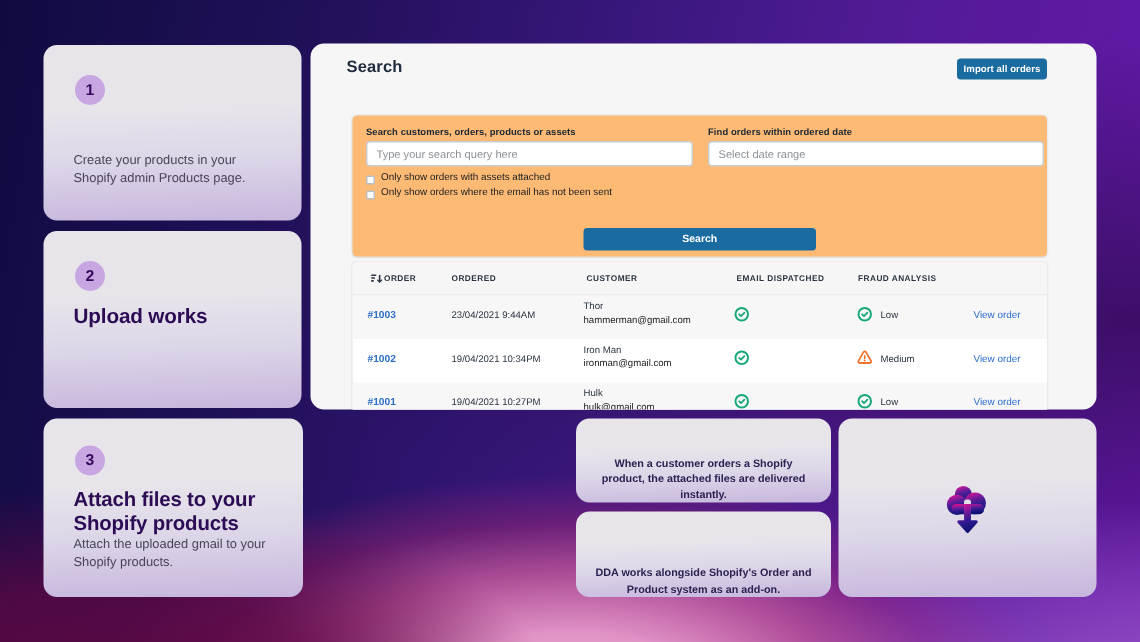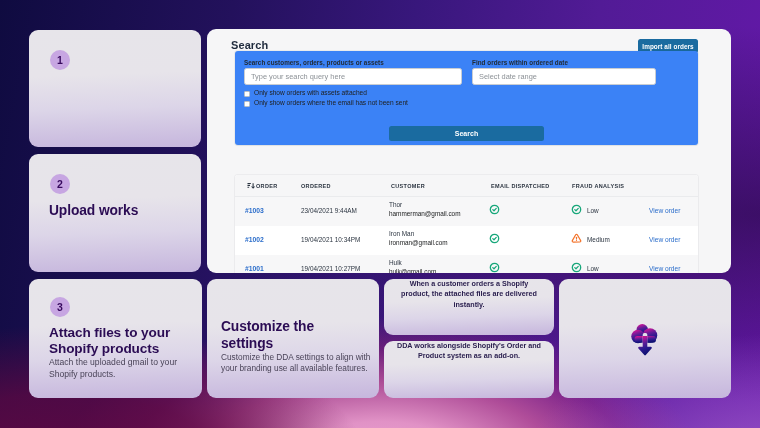--- a/index.html
+++ b/index.html
@@ -52,21 +52,21 @@
   #logocard{left:559px;top:279px;width:172px;height:119px;display:flex;align-items:center;justify-content:center;}
 
   
   #panel{left:207px;top:29px;width:524px;height:244px;background:#f6f6f7;
          border-radius:9px;overflow:hidden;}
   #panelHead{position:absolute;left:0;top:0;width:100%;height:35px;}
   #appTitle{position:absolute;left:24px;top:10px;font-size:11px;font-weight:700;color:#1f2b3d;letter-spacing:0.1px;}
   #importBtn{position:absolute;left:431px;top:10px;width:60px;height:14px;background:#1a6ba0;
              border-radius:2.5px;color:#fff;font-size:6.4px;font-weight:700;
              display:flex;align-items:center;justify-content:center;letter-spacing:0.05px;}
-  #searchCard{position:absolute;left:28px;top:22px;width:463px;height:94px;background:#3b82f6;
+  #searchCard{position:absolute;left:28px;top:48px;width:463px;height:94px;background:#fdba74;
               border-radius:3px;box-shadow:0 0 0 1px rgba(20,30,50,.05), 0 1px 1px rgba(20,30,50,.05);}
   .fl{position:absolute;font-size:6.3px;font-weight:700;color:#212b36;letter-spacing:0.05px;}
   .fi{position:absolute;height:17px;border:1px solid #c9cdd2;border-radius:2.5px;background:#fff;
       box-sizing:border-box;font-size:7.4px;color:#8c9196;display:flex;align-items:center;padding-left:6px;}
   .cbrow{position:absolute;font-size:6.6px;color:#202223;}
   .cbbox{position:absolute;width:6px;height:6px;border:1px solid #babec3;border-radius:1.2px;background:#fff;box-sizing:border-box;}
   #searchBtn{position:absolute;left:154px;top:75px;width:155px;height:15px;background:#1a6ba0;
              border-radius:2.5px;color:#fff;font-size:7px;font-weight:700;
              display:flex;align-items:center;justify-content:center;}
 
@@ -77,21 +77,21 @@
   .th{position:absolute;font-size:5.5px;font-weight:700;color:#2b3440;letter-spacing:0.32px;top:8px;}
   .trow{position:relative;height:29px;}
   .trow.alt{background:#f7f7f8;}
   .td{position:absolute;font-size:6.4px;color:#2b3440;}
   .ordlink{color:#2c6ecb;font-weight:600;font-size:6.8px;}
   .viewlink{color:#2c6ecb;font-size:6.6px;}
 
   #lbl1{left:9px;top:8px;}
   #inp1{left:9px;top:17px;width:218px;}
   #lbl2{left:237px;top:8px;}
-  #inp2{left:237px;top:17px;width:184px;}
+  #inp2{left:237px;top:17px;width:224px;}
   #cb1{left:9px;top:40px;}
   #cbt1{left:19px;top:38px;}
   #cb2{left:9px;top:50px;}
   #cbt2{left:19px;top:48px;}
 
   #sortIcon{position:absolute;left:11.5px;top:6.5px;}
   #th0{left:21px;}
   #th1{left:66px;}
   #th2{left:156px;}
   #th3{left:256px;}
@@ -99,21 +99,21 @@
   .c0{left:10px;top:10px;}
   .c1{left:66px;top:10px;}
   .c2{left:154px;top:3px;line-height:1.42;}
   .cemail{color:#202223;}
   .c3{left:254px;top:7px;}
   .c4{left:336px;top:7px;display:flex;align-items:center;}
   .c4 .fr{margin-left:5px;position:relative;top:0.5px;}
   .c5{left:414px;top:10px;}
 
   
-  .note{position:absolute;display:flex;align-items:flex-start;justify-content:center;text-align:center;}
+  .note{position:absolute;display:flex;align-items:flex-end;justify-content:center;text-align:center;}
   .note span{display:block;color:#2c2150;font-size:7.2px;font-weight:600;line-height:1.45;}
 </style>
 </head>
 <body>
 
 <div id="stage">
   <div class="bgl" id="bg0"></div>
   <div class="bgl" id="bg1"></div>
   <div class="bgl" id="bgd"></div>
   <div class="bgl" id="bg2"></div>
@@ -215,41 +215,38 @@
             <div class="td c5"><a class="viewlink">View order</a></div>
           </div>
         </div>
     </div>
   </div>
 
   <div class="card stepcard" id="step1">
     <div class="badge">
         <span>1</span>
       </div>
+    <div class="sc-body">Create your products in your Shopify admin Products page.</div>
   </div>
 
   <div class="card stepcard" id="step2">
     <div class="badge">
         <span>2</span>
       </div>
     <div class="sc-title">Upload works</div>
   </div>
 
   <div class="card stepcard" id="step3">
     <div class="badge">
         <span>3</span>
       </div>
     <div class="sc-title">Attach files to your Shopify products</div>
     <div class="sc-body">Attach the uploaded gmail to your Shopify products.</div>
   </div>
 
-  <div class="card stepcard" id="cust">
-    <div class="sc-title">Customize the settings</div>
-    <div class="sc-body">Customize the DDA settings to align with your branding use all available features.</div>
-  </div>
 
   <div class="card stepcard note" id="note1">
     <span>When a customer orders a Shopify product, the attached files are delivered instantly.</span>
   </div>
   <div class="card stepcard note" id="note2">
     <span>DDA works alongside Shopify's Order and Product system as an add-on.</span>
   </div>
 
   <div class="card stepcard" id="logocard">
     <svg id="cloudicon" width="30" height="35" viewBox="0 0 60 70">

